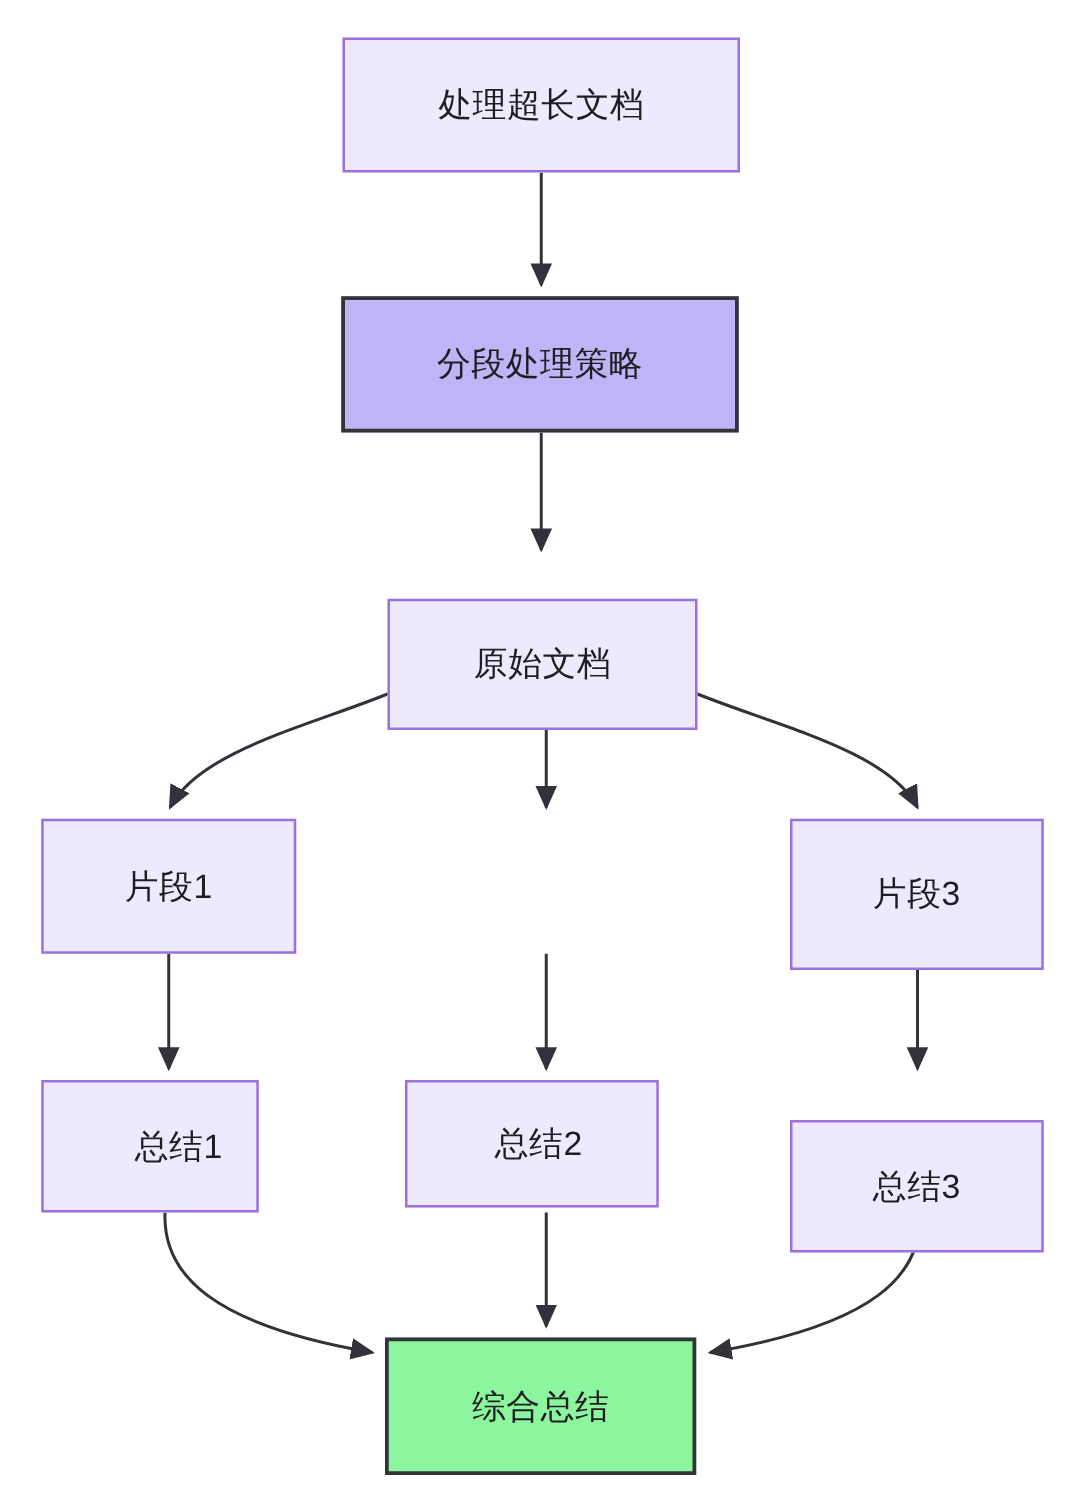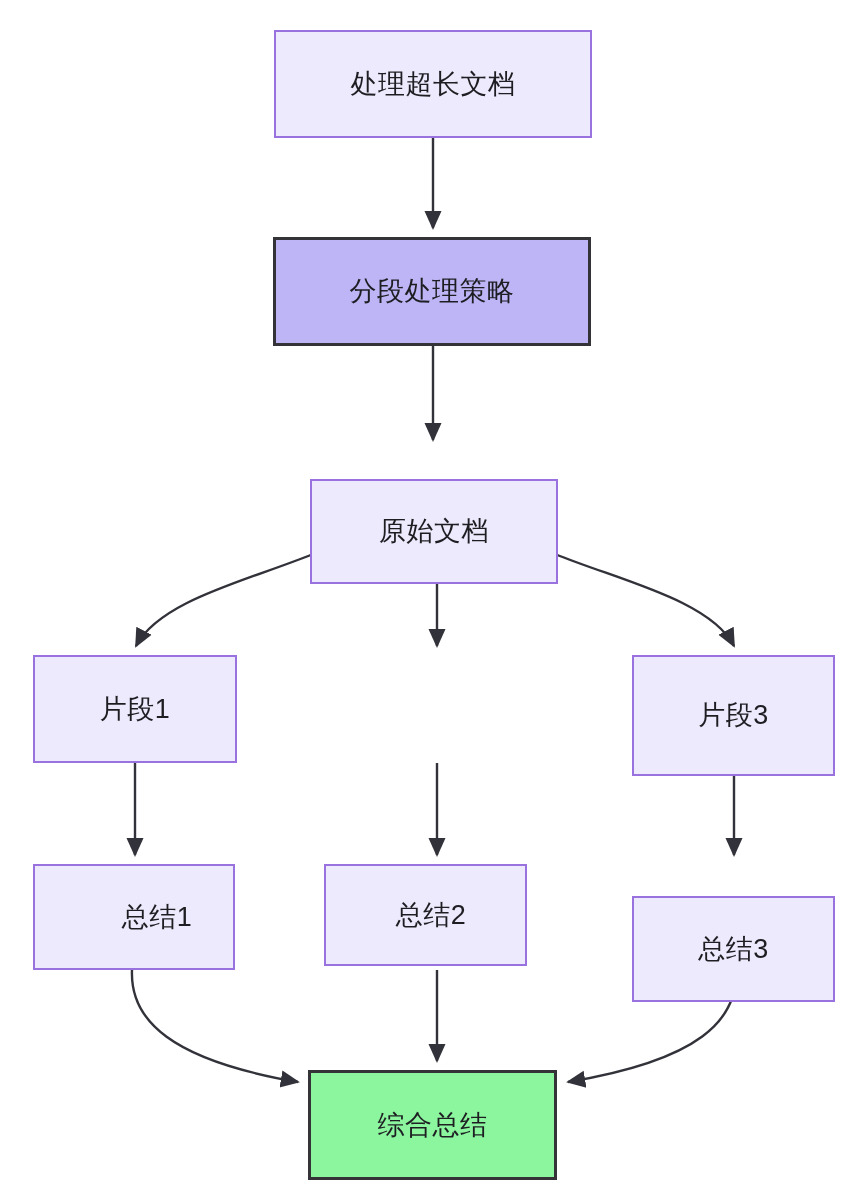--- a/index.html
+++ b/index.html
@@ -112,21 +112,21 @@
 
   <div class="node style-lavender" style="left:33px; top:655px; width:204px; height:108px;">
     <span class="node-label">片段1</span>
   </div>
 
 
   <div class="node style-lavender" style="left:632px; top:655px; width:203px; height:121px;">
     <span class="node-label">片段3</span>
   </div>
 
-  <div class="node style-lavender" style="left:33px; top:864px; width:202px; height:106px;padding-left:46px;">
+  <div class="node style-lavender" style="left:33px; top:864px; width:174px; height:106px;padding-left:46px;">
     <span class="node-label">总结1</span>
   </div>
 
   <div class="node style-lavender" style="left:324px; top:864px; width:203px; height:102px;padding-left:11px;">
     <span class="node-label">总结2</span>
   </div>
 
   <div class="node style-lavender" style="left:632px; top:864px; width:203px; height:106px;margin-top:32px;">
     <span class="node-label">总结3</span>
   </div>

